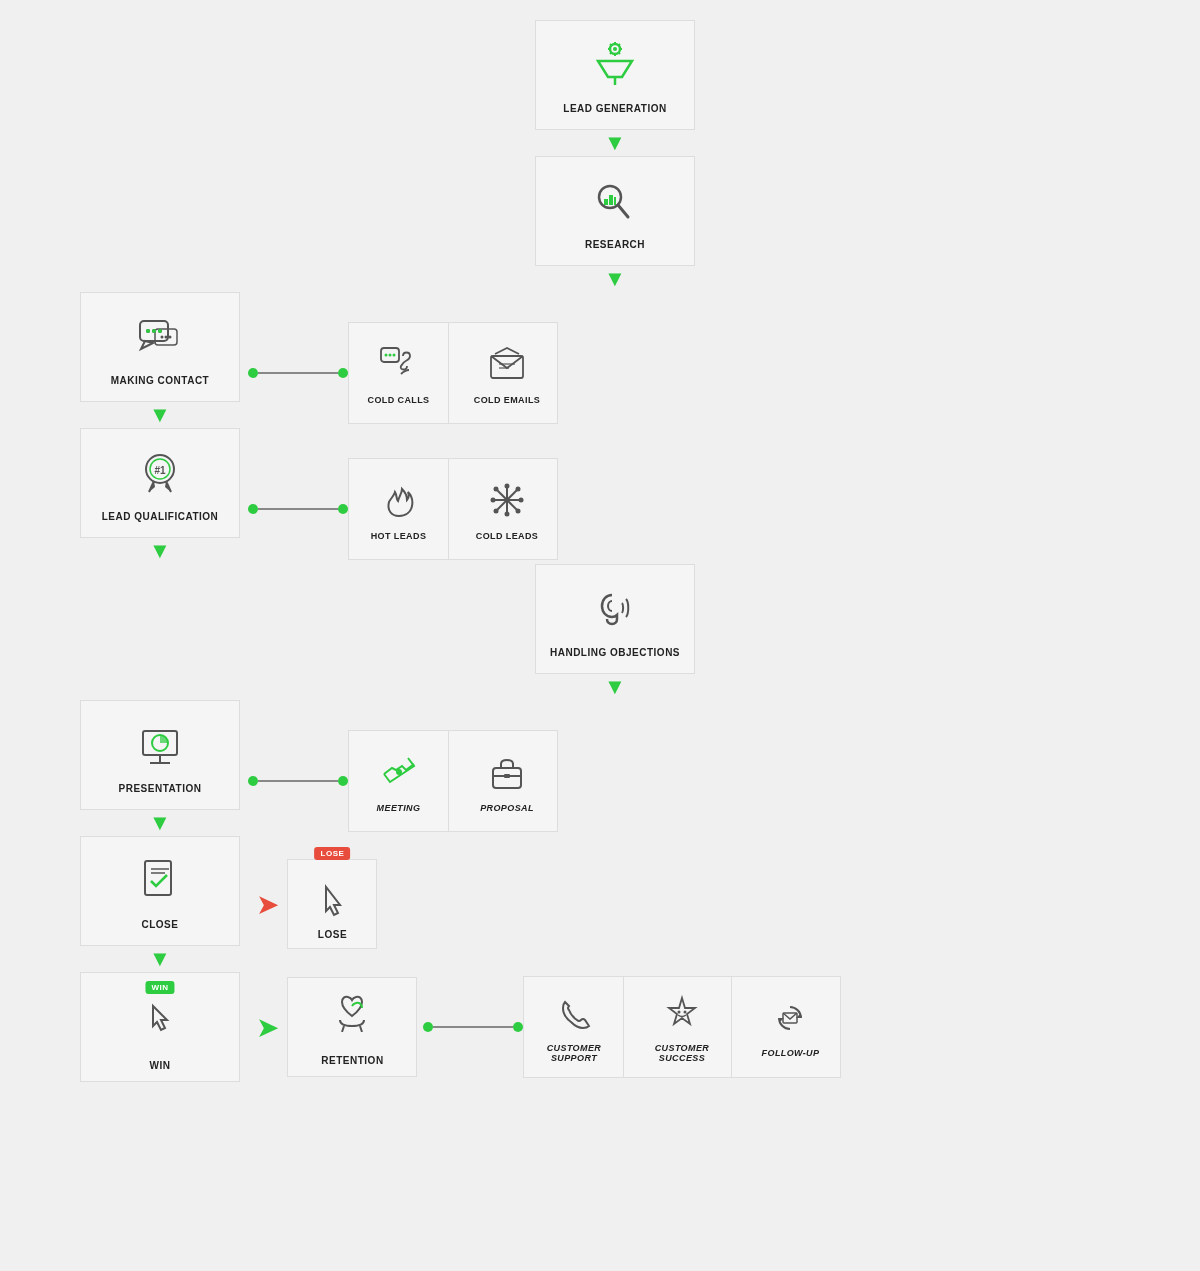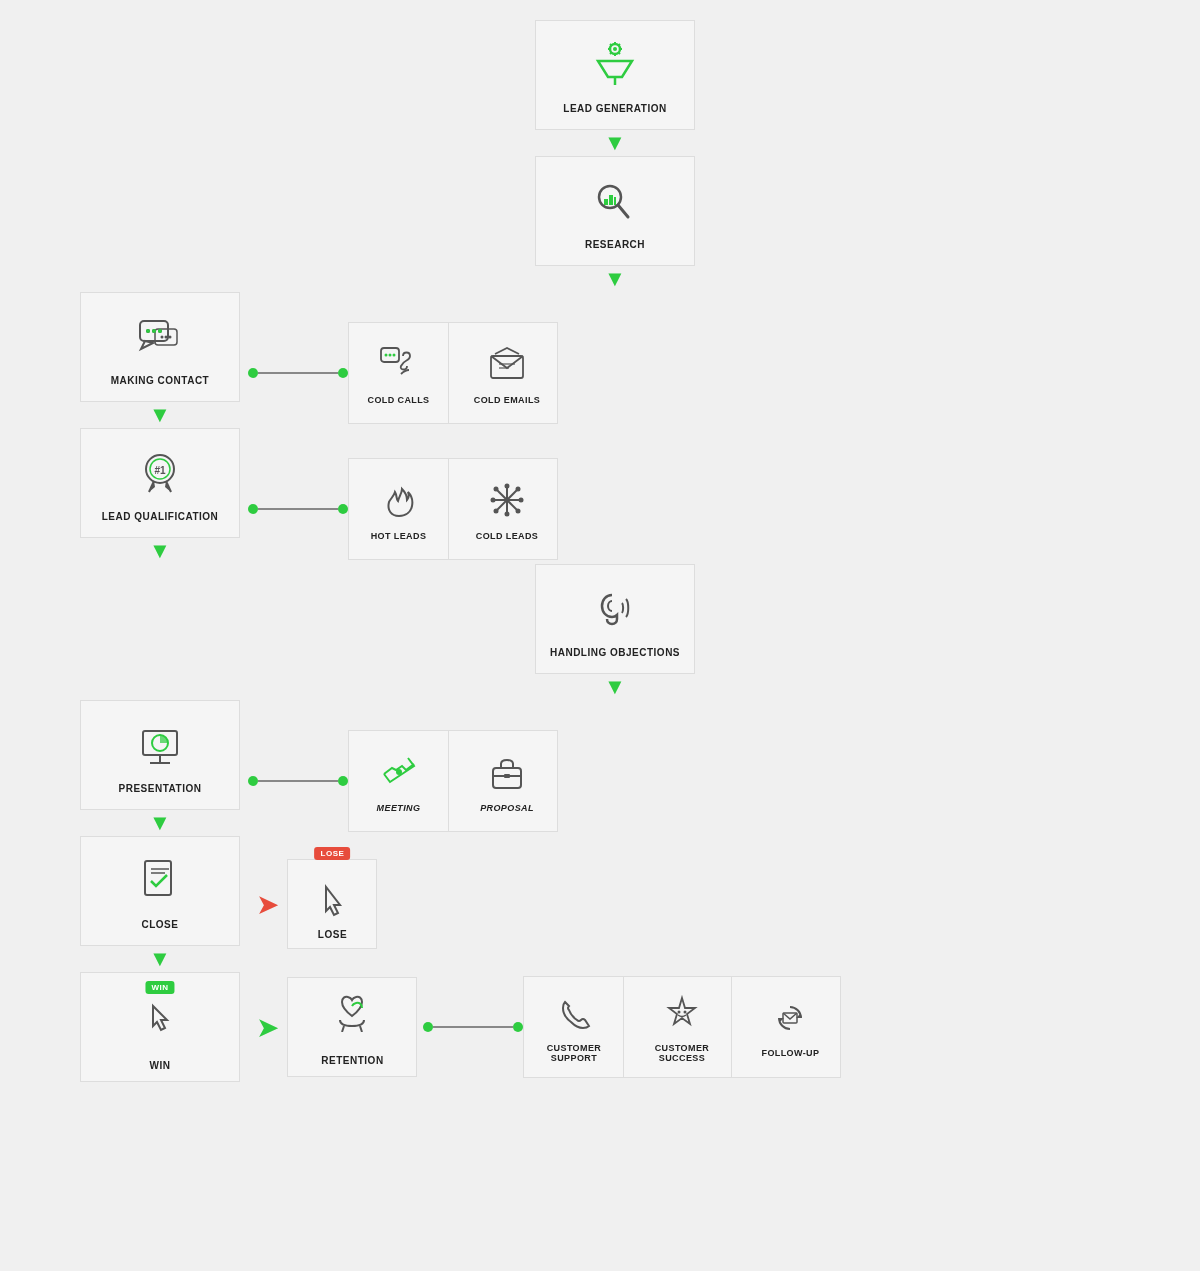--- a/index.html
+++ b/index.html
@@ -470,21 +470,21 @@
 
             <path d="M10 32 Q10 38 22 38 Q34 38 34 32" fill="none" stroke="#555" stroke-width="2"></path>
             <path d="M14 38 L12 44 M30 38 L32 44" fill="none" stroke="#555" stroke-width="2"></path>
 
             <path d="M22 18 c0.5-1 2-2.5 4-3 c3-1 6 1 6 5" fill="none" stroke="#2ecc40" stroke-width="2"></path>
           </svg>
         </div>
         <div class="step-label">RETENTION</div>
       </div>
 
-      <div style="display:flex; align-items:center; margin-left: 6px;">
+      <div style="display:flex; align-items:center; margin-left: 6px; font-style: italic;">
         <div class="dot green-dot"></div>
         <div class="h-line"></div>
         <div class="dot green-dot"></div>
         <div class="branch-box-container">
           <div class="branch-item">
             <div class="branch-icon">
               <svg width="38" height="38" viewBox="0 0 38 38">
 
                 <path d="M10 8 Q8 10 8 14 Q8 22 16 28 Q22 34 28 34 Q32 34 34 32 L30 26 Q28 24 26 26 Q24 28 22 26 Q16 22 14 16 Q12 14 14 12 Z" fill="none" stroke="#555" stroke-width="2"></path>
               </svg>

